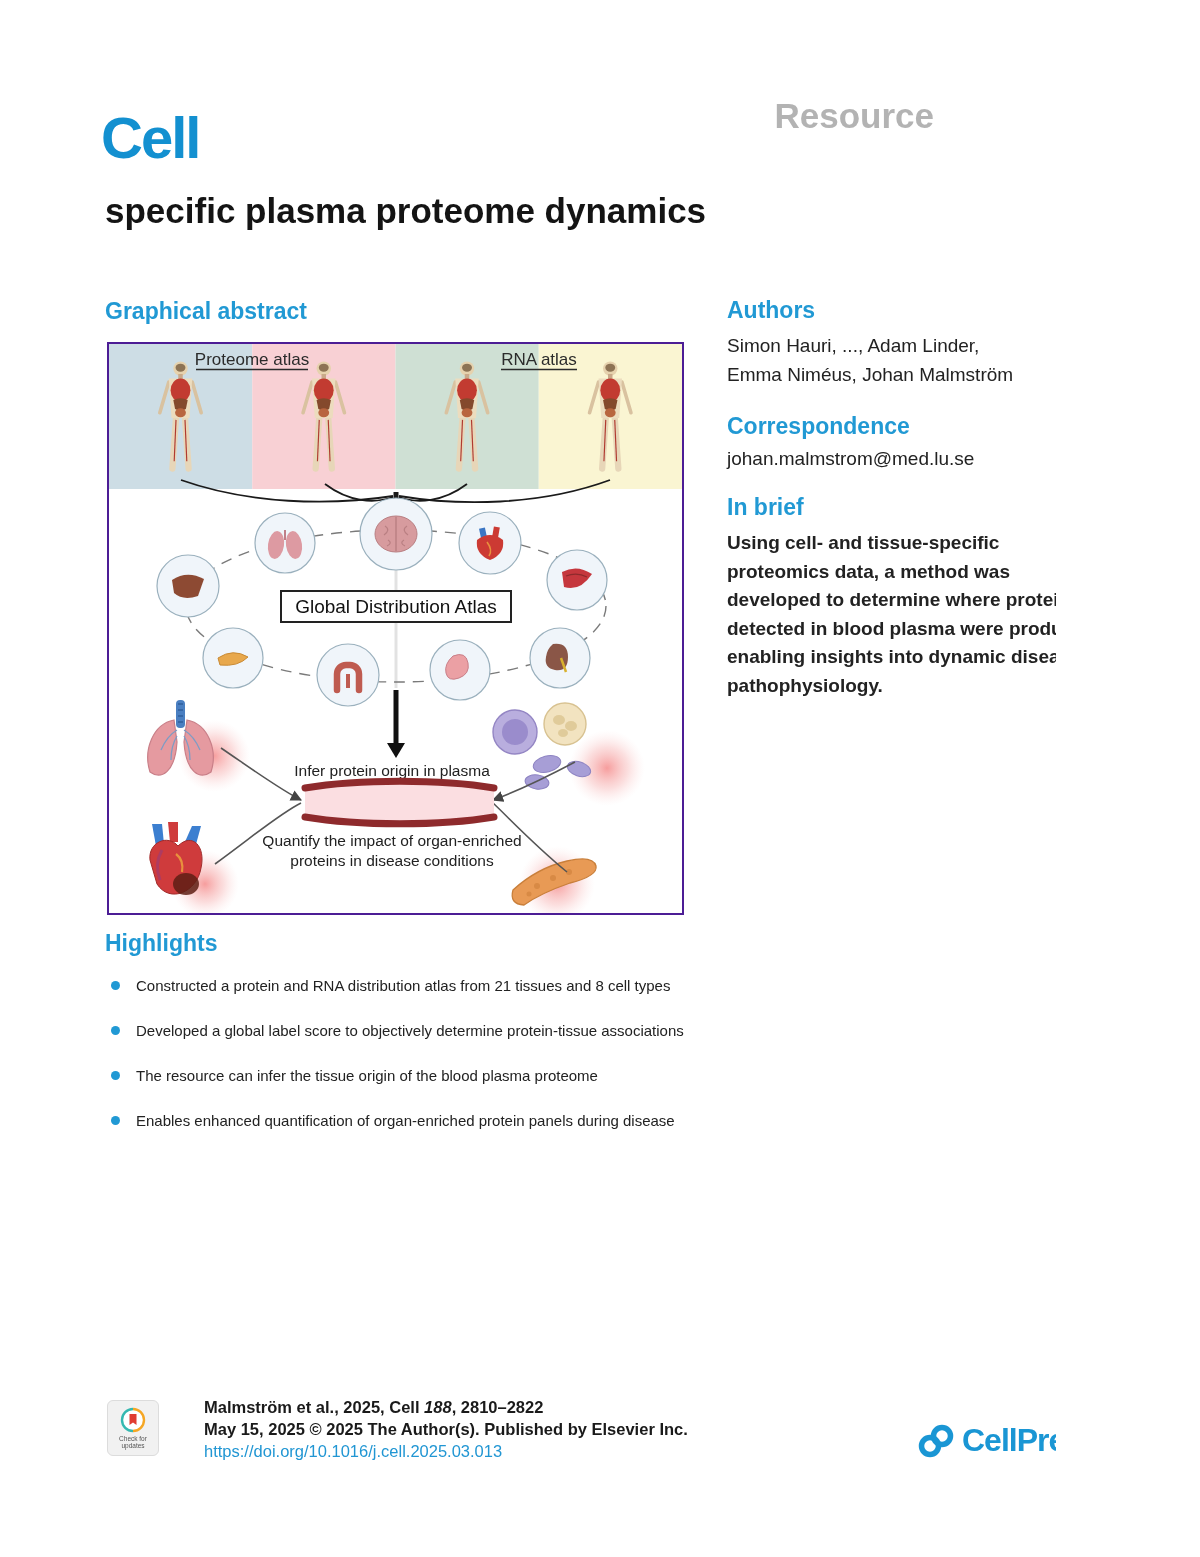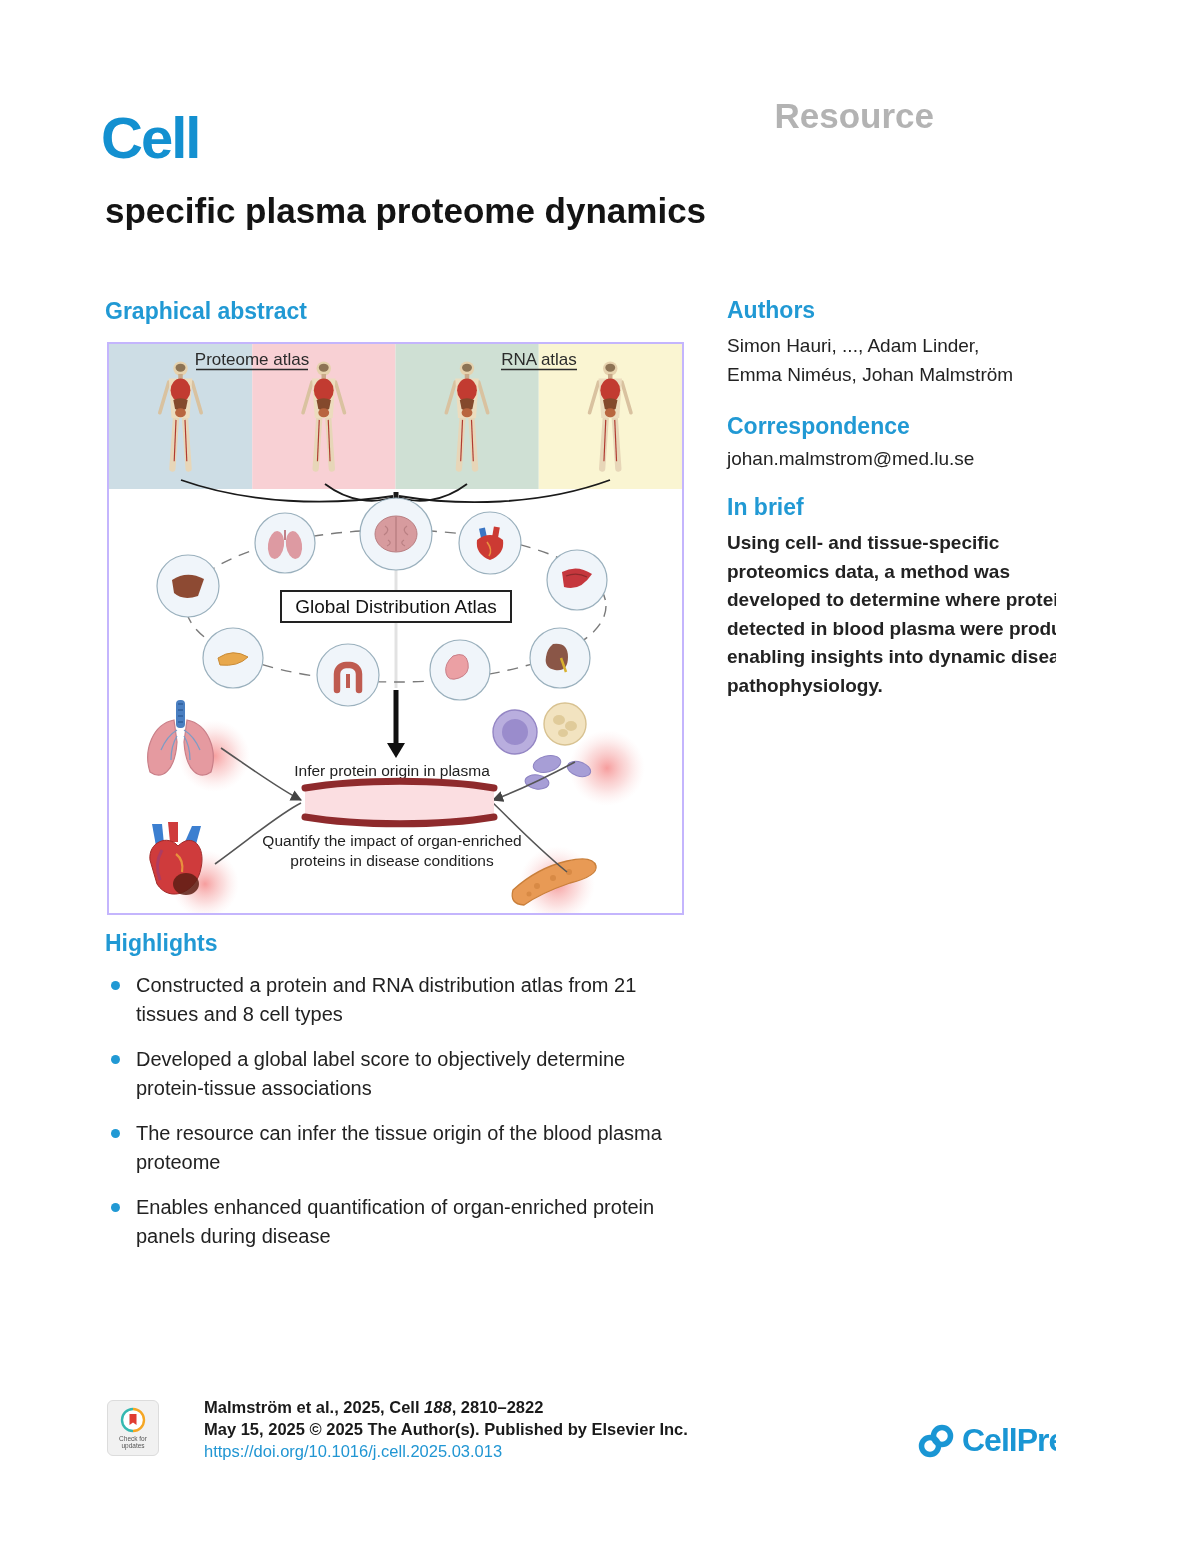--- a/index.html
+++ b/index.html
@@ -8,35 +8,35 @@
   .abs{position:absolute;}
 
   .cell-logo{left:101px;top:104px;font-size:58px;font-weight:bold;color:#1390d0;letter-spacing:-2px;}
   .resource{right:122px;top:96px;font-size:35px;font-weight:bold;color:#b3b3b3;}
 
   .title{left:105px;top:188px;width:920px;font-size:35px;font-weight:bold;line-height:45px;color:#141414;}
 
   .heading-blue{font-size:23px;font-weight:bold;color:#2199d4;}
   .ga-heading{left:105px;top:298px;}
 
-  .figure{left:107px;top:342px;width:577px;height:573px;border:2px solid #c4b5fd;box-sizing:border-box;background:#fff;}
+  .figure{left:107px;top:342px;width:577px;height:573px;border:2px solid #4c1d95;box-sizing:border-box;background:#fff;}
   .figure svg{display:block;}
   .figure text{font-family:"Liberation Sans",sans-serif;}
 
   .right-col{left:707px;top:297px;width:380px;margin-left:20px;}
   .right-col .sec-head{font-size:23px;font-weight:bold;color:#2199d4;margin:0 0 8px 0;}
   .right-col .body-text{font-size:19px;line-height:28.5px;color:#222;}
   .right-col .block{margin-bottom:24px;}
   .email{font-size:19px;color:#222;}
 
   .highlights{left:105px;top:930px;width:600px;}
   .highlights ul{list-style:none;margin:14px 0 0 0;padding:0;}
   .highlights li{display:flex;margin:0 0 16px 0;}
   .hl-bullet{width:9px;height:9px;border-radius:50%;background:#2199d4;margin:10px 16px 0 6px;flex:0 0 auto;}
-  .hl-text{font-size:20px;line-height:29px;color:#222;width:560px;}
+  .hl-text{font-size:15px;line-height:29px;color:#222;width:560px;}
 
   .badge{left:107px;top:1400px;width:50px;height:54px;background:#f1f1f1;border:1px solid #dcdcdc;border-radius:6px;
          display:flex;flex-direction:column;align-items:center;justify-content:center;}
   .badge-text{font-size:6.5px;line-height:7px;color:#555;text-align:center;width:34px;margin-top:2px;}
 
   .citation{left:204px;top:1396px;font-size:16.5px;line-height:22px;font-weight:bold;color:#1a1a1a;}
   .citation .doi{font-weight:normal;color:#2196d3;text-decoration:none;}
   .citation .vol{font-style:italic;font-weight:bold;}
 
   .cellpress{left:916px;top:1422px;display:flex;align-items:center;}

